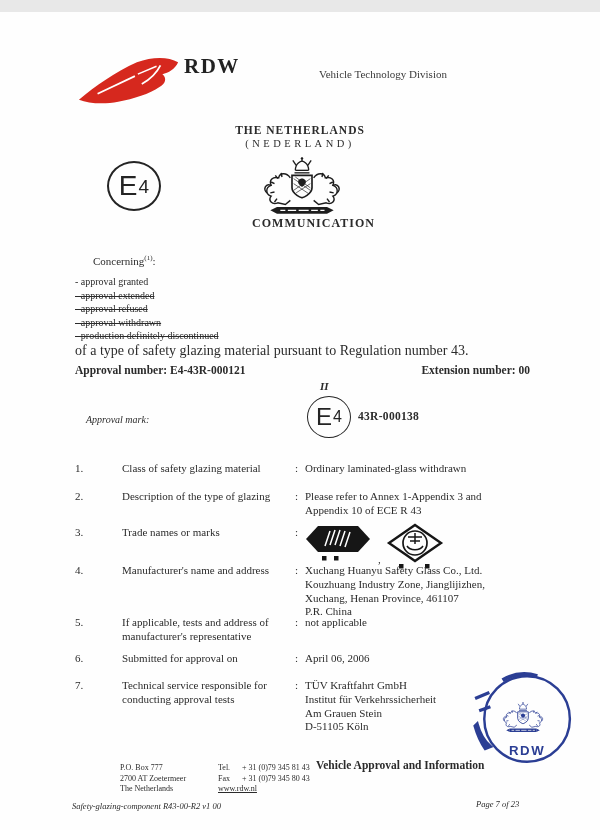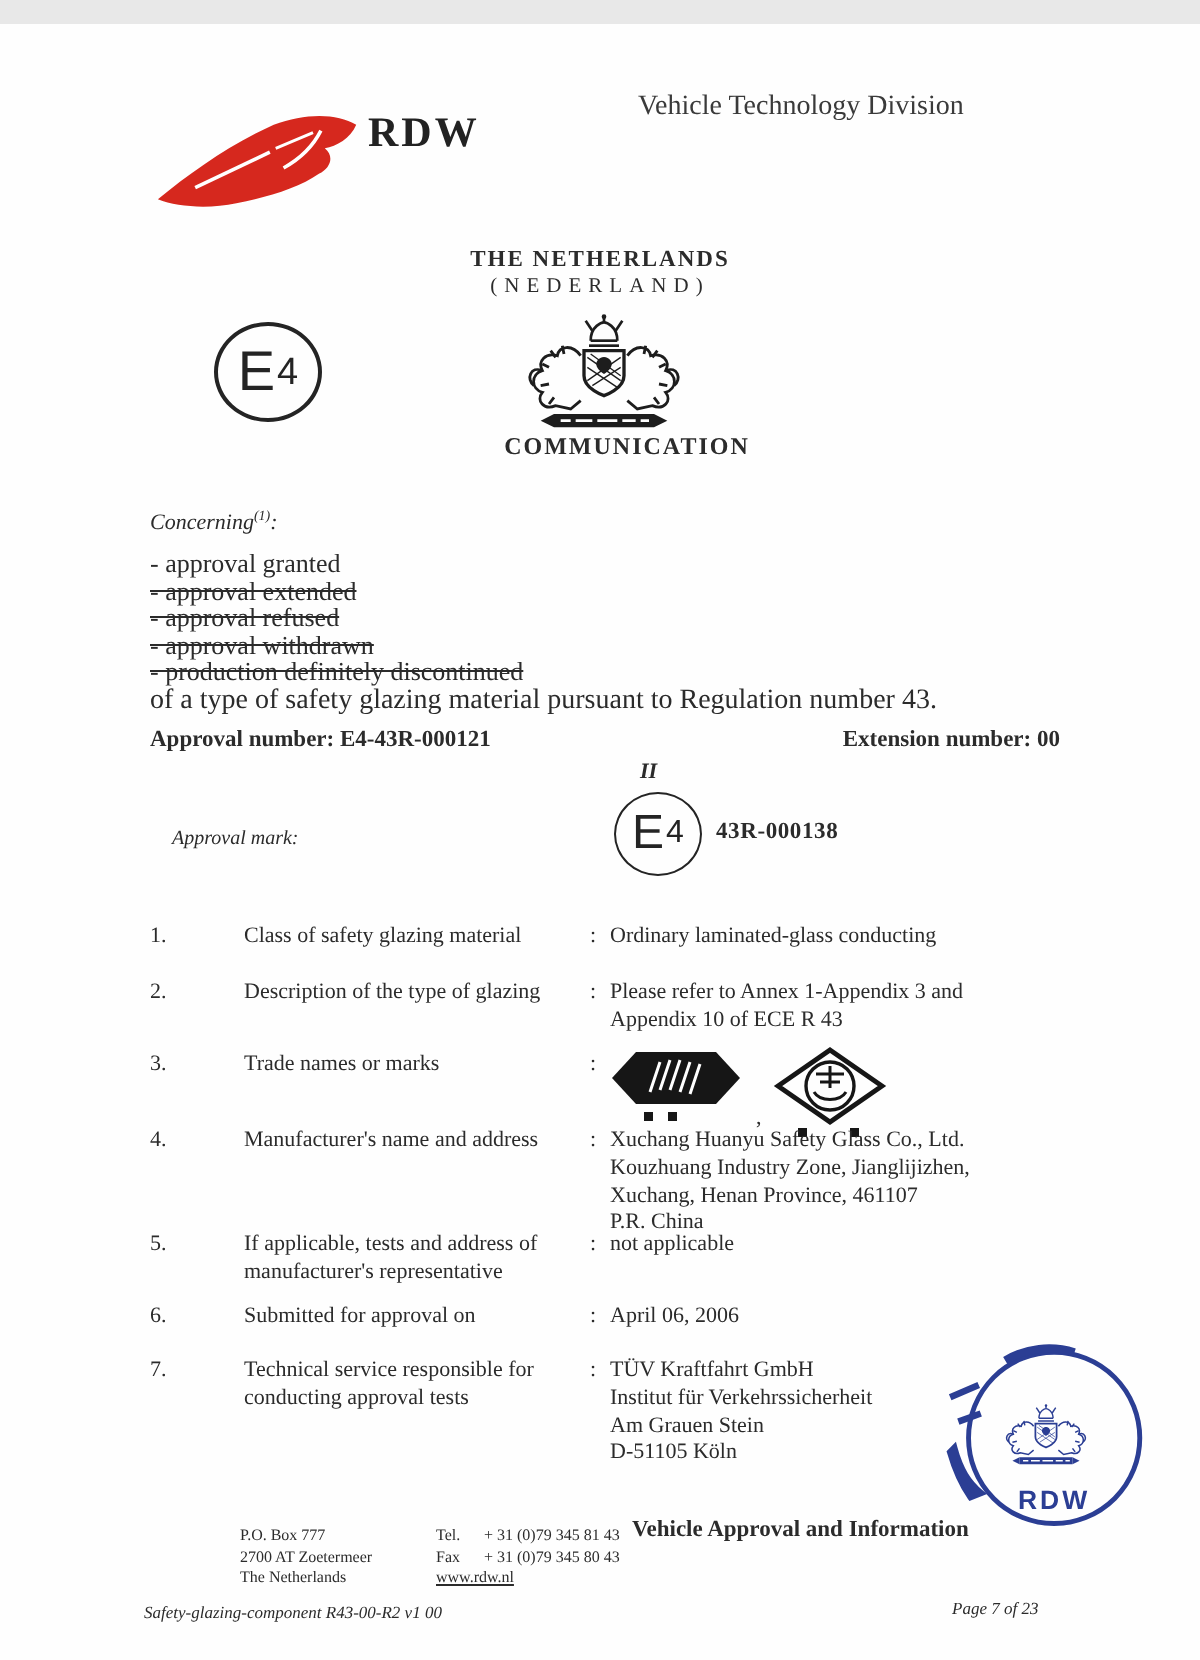--- a/index.html
+++ b/index.html
@@ -6,44 +6,44 @@
   .page {
     position:relative; width:600px; height:830px; margin:12px auto;
     background:#fefefe; overflow:hidden;
     font-family:"Liberation Serif", serif; color:#2b2b2b;
   }
   .abs { position:absolute; }
   .ctr { left:0; right:0; text-align:center; }
 
   
   .brand { left:184px; top:42px; font-size:21px; letter-spacing:1.5px; font-weight:600; color:#222; }
-  .division { left:319px; top:34px; font-size:14px; color:#3a3a3a; }
+  .division { left:319px; top:56px; font-size:11px; color:#3a3a3a; }
 
   
   .t1 { top:112px; font-weight:bold; font-size:11.5px; letter-spacing:1px; }
   .t2 { top:126px; font-size:10.5px; letter-spacing:3.5px; }
   .comm { top:204px; font-weight:bold; font-size:12px; letter-spacing:1px;padding-left:27px; }
 
   
   .roundel { display:flex; align-items:center; justify-content:center;
     border:2px solid #242424; border-radius:50%;
     font-family:"Liberation Sans", sans-serif; color:#242424; }
   .roundel-big { left:107px; top:149px; width:50px; height:46px; }
   .roundel-big .eL { font-size:28px; line-height:1; }
   .roundel-big .eD { font-size:19px; line-height:1; margin-left:1px; }
   .roundel-sm { left:307px; top:384px; width:42px; height:40px; border-width:1.8px;}
   .roundel-sm .eL { font-size:24px; line-height:1; }
   .roundel-sm .eD { font-size:16px; line-height:1; margin-left:1px; }
 
   .coa-header { left:252px; top:143px; width:100px; height:64px; color:#1d1d1d; }
 
   
-  .concern-head { left:75px; top:242px; font-size:11px;font-style:italic; }
+  .concern-head { left:93px; top:242px; font-size:11px; }
   sup.fn { font-size:7px; vertical-align:super; }
-  .concern-list { left:75px; top:263px; font-size:13px; line-height:13.5px; }
+  .concern-list { left:75px; top:263px; font-size:10px; line-height:13.5px; }
   .struck { text-decoration:line-through; }
   .pursuant { left:75px; top:331px; font-size:14px; }
 
   .apprnum-row { left:75px; top:352px; width:455px; display:flex; justify-content:space-between;
     font-weight:bold; font-size:11.5px; }
 
   .apprmark-label { left:86px; top:402px; font-style:italic; font-size:10px; }
   .mark-class { left:320px; top:368px; font-weight:bold; font-style:italic; font-size:11px; }
   .mark-number { left:358px; top:398px; font-weight:bold; font-size:11.5px; letter-spacing:0.3px; }
 
@@ -168,21 +168,21 @@
     <span class="eL">E</span>
     <span class="eD">4</span>
   </div>
   <div class="abs mark-number">43R-000138</div>
 
   <div class="row r1">
     <span class="num">1.</span>
     <span class="lbl">Class of safety glazing material</span>
     <span class="val">
         <span class="colon">:</span>
-        <span class="valtext">Ordinary laminated-glass conducting</span>
+        <span class="valtext">Ordinary laminated-glass withdrawn</span>
       </span>
   </div>
 
   <div class="row r2">
     <span class="num">2.</span>
     <span class="lbl">Description of the type of glazing</span>
     <span class="val">
         <span class="colon">:</span>
         <span class="valtext">Please refer to Annex 1-Appendix 3 and
 Appendix 10 of ECE R 43</span>

